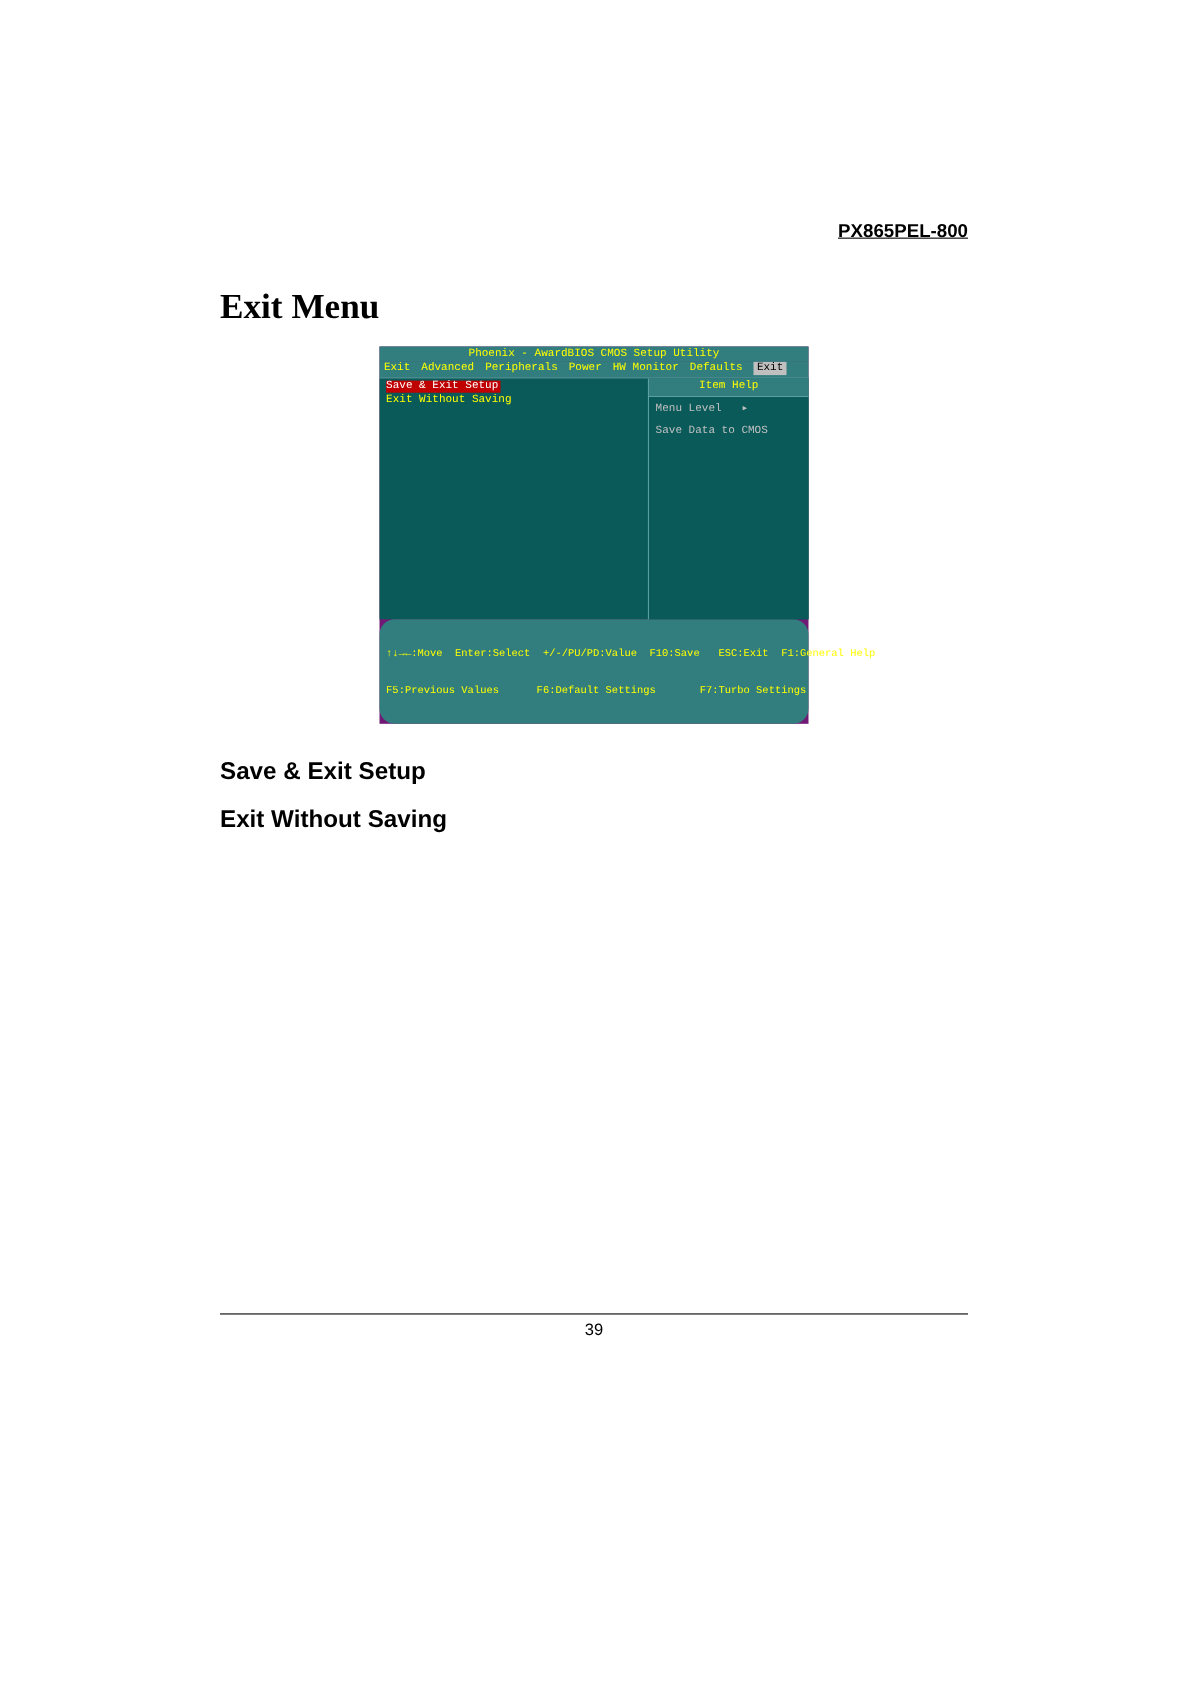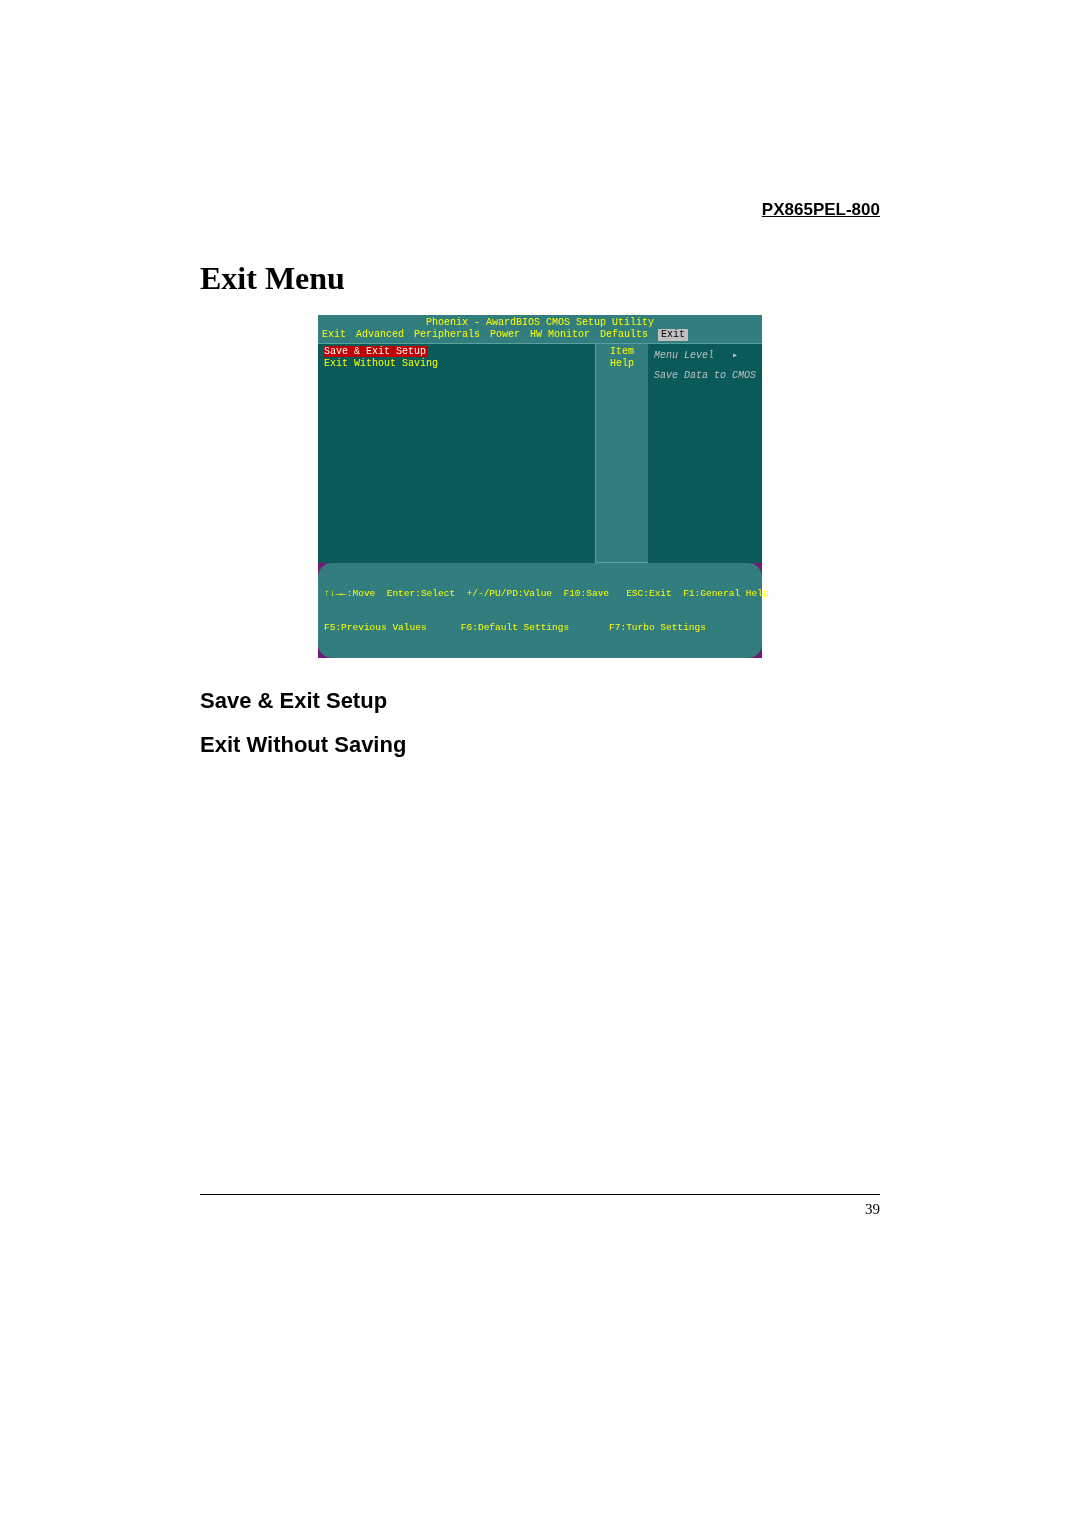--- a/index.html
+++ b/index.html
@@ -25,21 +25,21 @@
       margin-bottom: 40px;
       font-family: Arial, sans-serif;
     }
     .main-title {
       font-size: 32px;
       font-weight: bold;
       margin-bottom: 18px;
       font-family: Liberation Serif, serif;
     }
     .bios-screenshot {
-      width: 444px;
+      width: 390px;
       margin: 0 auto 30px auto;
       background: #701a75;
       font-family: "Courier New", monospace;
       font-size: 10px;
       line-height: 1.2;
     }
     .bios-title {
       color: #ffff00;
       text-align: center;
       padding: 2px 0 0 0;
@@ -81,21 +81,21 @@
       color: #ffffff;
       display: inline;
       padding: 0 2px 0 0;
     }
     .bios-left-item.unselected {
       color: #ffff00;
     }
     .bios-right {
       flex: 1;
       display: flex;
-      flex-direction: row;
+      flex-direction: column;
     }
     .bios-help-header {
       background: #327e7e;
       color: #ffff00;
       text-align: center;
       padding: 2px 0;
       border-bottom: 1px solid #5aa0a0;
     }
     .bios-help-body {
       background: #0b5a5a;
@@ -103,21 +103,20 @@
       padding: 6px;
       flex: 1;
     }
     .bios-help-line {
       margin-bottom: 8px;
       white-space: pre;
       color: #327e7e;
     }
     .bios-help-line.visible {
       color: #c0c0c0;
-      font-style: italic;
     }
     .bios-footer {
       background: #327e7e;
       color: #ffff00;
       padding: 2px 6px;
       font-size: 9.5px;
       white-space: pre;
       border-radius: 14px;
     }
     .section-heading {
@@ -133,23 +132,23 @@
       line-height: 1.35;
       text-align: justify;
     }
     .page-footer {
       position: absolute;
       bottom: 310px;
       left: 200px;
       right: 200px;
       border-top: 1.5px solid #000;
       padding-top: 6px;
-      text-align: right;
+      text-align: center;
       font-size: 15px;
-      font-family: Liberation Serif, serif;
+      font-family: Liberation Sans, sans-serif;
     }
   </style>
 </head>
 <body>
 
 <div class="page-content">
   <div class="product-header">PX865PEL-800</div>
 
   <h1 class="main-title">Exit Menu</h1>
 

